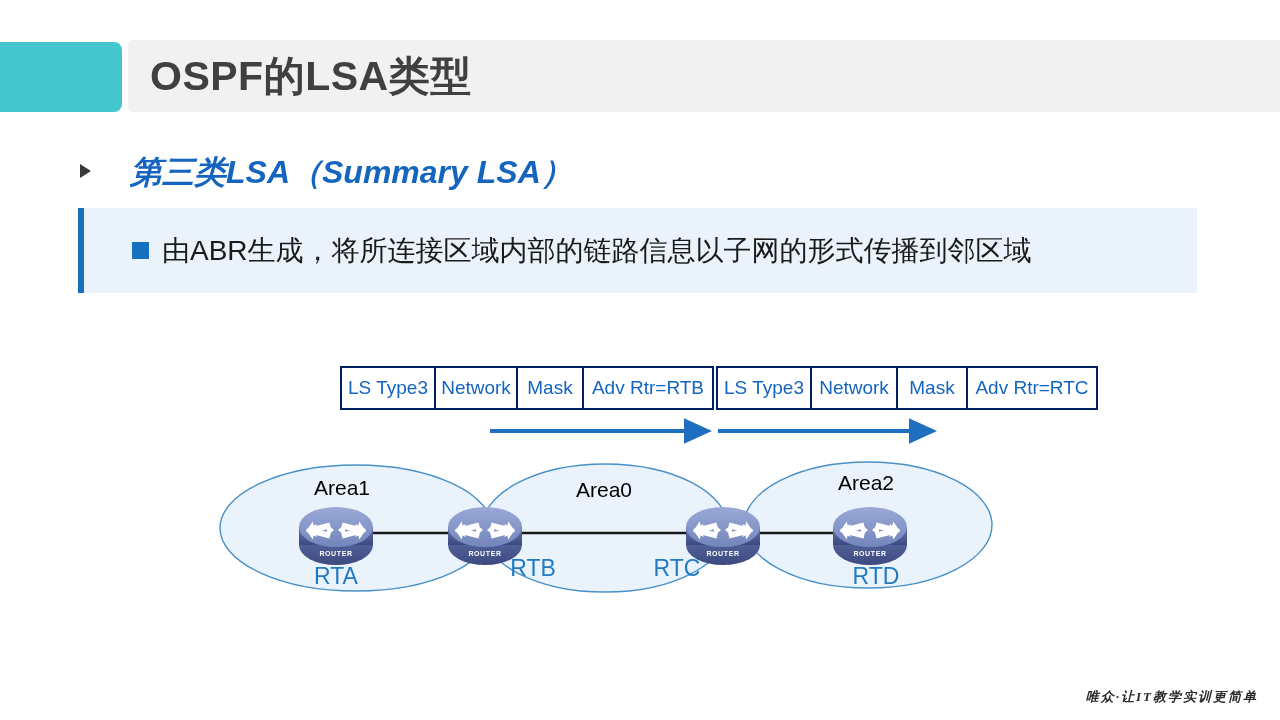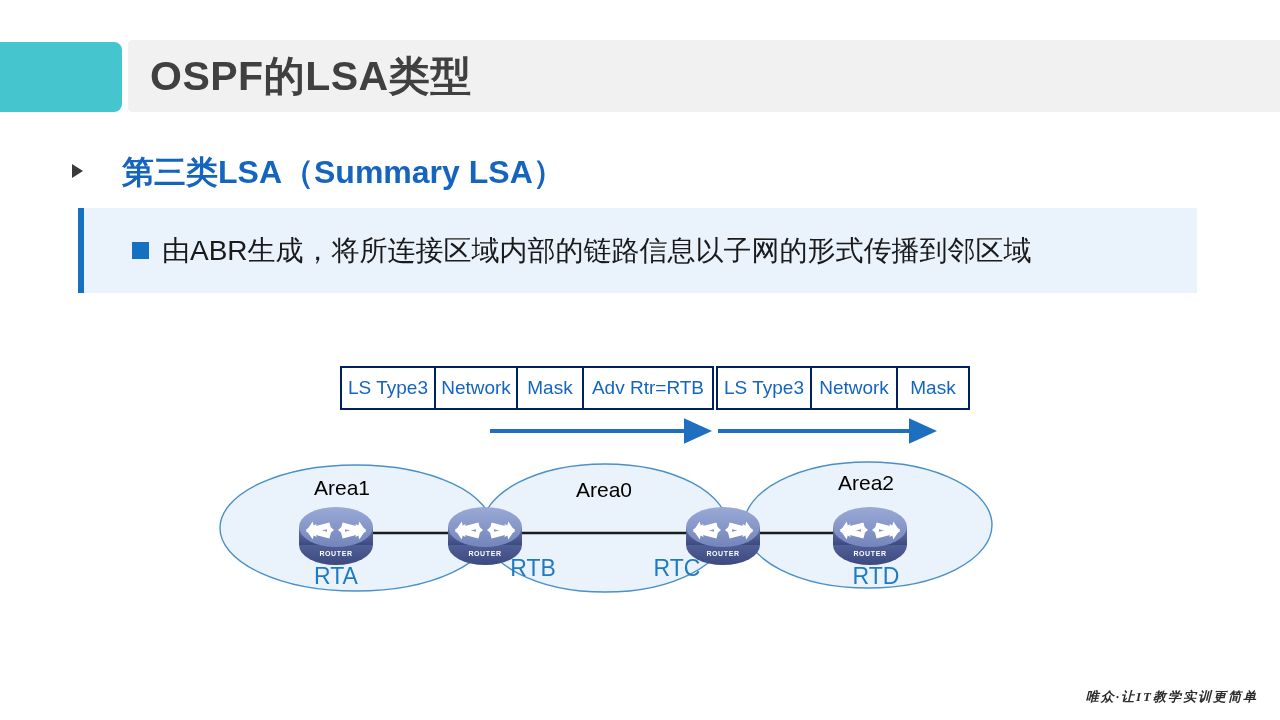--- a/index.html
+++ b/index.html
@@ -51,24 +51,25 @@
     font-size: 41px;
     font-weight: bold;
     color: #404040;
     letter-spacing: 0.5px;
     white-space: nowrap;
   }
 
   
   #subtitle-row {
     position: absolute;
-    left: 72px;
+    left: 80px;
     top: 148px;
     width: 900px;
     height: 48px;
+    font-style: italic;
   }
   #subtitle-bullet {
     position: absolute;
     left: 0;
     top: 16px;
     width: 0;
     height: 0;
     border-left: 11px solid #3a3a3a;
     border-top: 7px solid transparent;
     border-bottom: 7px solid transparent;
@@ -207,20 +208,21 @@
   <div class="lsa-cell" style="width:94px">LS Type3</div>
   <div class="lsa-cell" style="width:82px">Network</div>
   <div class="lsa-cell" style="width:66px">Mask</div>
   <div class="lsa-cell" style="width:128px">Adv Rtr=RTB</div>
 </div>
 
 <div class="lsa-table" id="lsa-table-2">
   <div class="lsa-cell" style="width:94px">LS Type3</div>
   <div class="lsa-cell" style="width:86px">Network</div>
   <div class="lsa-cell" style="width:70px">Mask</div>
+  <div class="lsa-cell" style="width:128px">Adv Rtr=RTC</div>
 </div>
 
 <svg id="arrows" width="480" height="26">
   <defs>
     <marker id="arrowhead" markerWidth="7" markerHeight="7" refX="1" refY="3.2" orient="auto">
       <polygon points="0,0 7,3.2 0,6.4" fill="#1f6fc0"></polygon>
     </marker>
   </defs>
   <line x1="20" y1="13" x2="218" y2="13" stroke="#1f6fc0" stroke-width="4" marker-end="url(#arrowhead)"></line>
   <line x1="248" y1="13" x2="443" y2="13" stroke="#1f6fc0" stroke-width="4" marker-end="url(#arrowhead)"></line>

